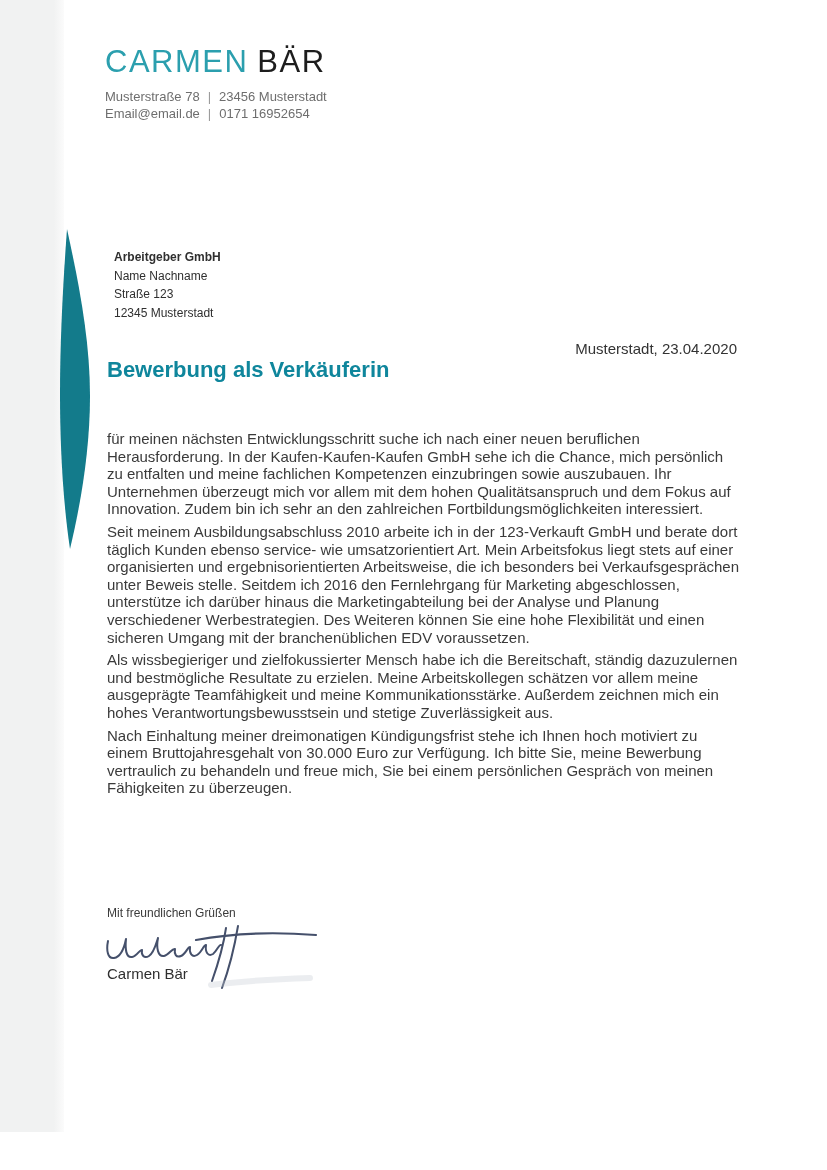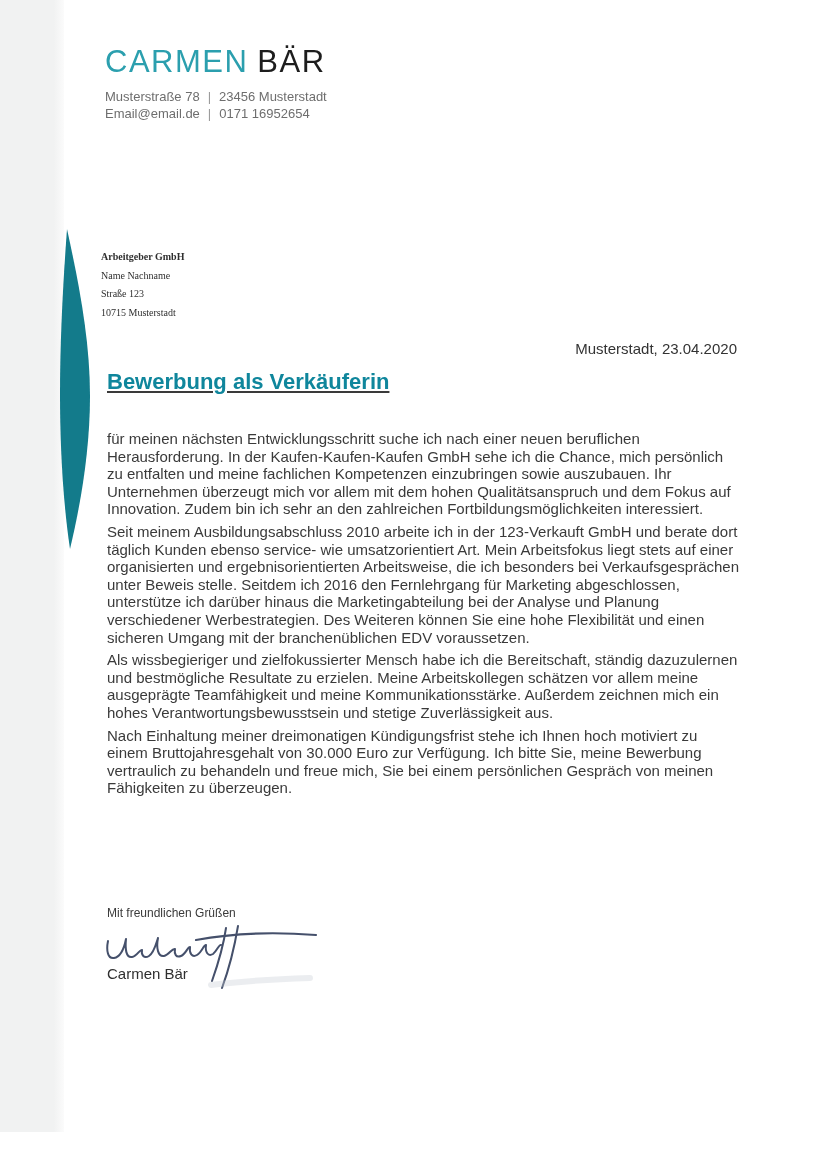--- a/index.html
+++ b/index.html
@@ -23,28 +23,28 @@
 
   
   .header { position:absolute; left:105px; top:44px; }
   .brand { font-size:31px; font-weight:300; letter-spacing:1.5px; line-height:36px; white-space:nowrap; }
   .brand .first { color:#2b9fae; margin-right:9px; }
   .brand .last  { color:#1d1d1d; }
   .contact { margin-top:8px; font-size:13px; line-height:17px; color:#6e6e6e; }
   .contact .sep { margin:0 8px; color:#9a9a9a; }
 
   
-  .recipient { position:absolute; left:101px; top:248px; font-size:10px; line-height:18.5px; color:#2f2f2f;font-family:Liberation Serif, serif; }
+  .recipient { position:absolute; left:114px; top:248px; font-size:12px; line-height:18.5px; color:#2f2f2f; }
   .recipient .company { font-weight:bold; }
 
   
   .date-line { position:absolute; top:340px; right:90px; font-size:15px; color:#333333; }
 
   
-  .subject { position:absolute; left:107px; top:370px;text-decoration:underline; }
+  .subject { position:absolute; left:107px; top:358px; }
   .subject-title { margin:0; font-size:22px; line-height:24px; font-weight:bold; color:#0f869c; }
   .subject-ref { margin-top:6px; font-size:15px; color:#333333; }
 
   
   .body-text { position:absolute; left:107px; top:430px; width:633px; font-size:15px; line-height:17.6px; color:#3a3a3a; }
   .body-text p { margin:0; }
   .body-text p + p { margin-top:5px; }
 
   
   .closing { position:absolute; left:107px; top:906px; font-size:12px; color:#3a3a3a; }
@@ -73,21 +73,21 @@
       <div>
         <span>Email@email.de</span><span class="sep">|</span><span>0171 16952654</span>
       </div>
     </div>
   </div>
 
   <div class="recipient">
     <div class="company">Arbeitgeber GmbH</div>
     <div>Name Nachname</div>
     <div>Straße 123</div>
-    <div>10715 Musterstadt</div>
+    <div>12345 Musterstadt</div>
   </div>
 
   <div class="date-line">Musterstadt, 23.04.2020</div>
 
   <div class="subject">
     <h2 class="subject-title">Bewerbung als Verkäuferin</h2>
   </div>
 
   <div class="body-text">
     <p>für meinen nächsten Entwicklungsschritt suche ich nach einer neuen beruflichen Herausforderung. In der Kaufen-Kaufen-Kaufen GmbH sehe ich die Chance, mich persönlich zu entfalten und meine fachlichen Kompetenzen einzubringen sowie auszubauen. Ihr Unternehmen überzeugt mich vor allem mit dem hohen Qualitätsanspruch und dem Fokus auf Innovation. Zudem bin ich sehr an den zahlreichen Fortbildungsmöglichkeiten interessiert.</p>

